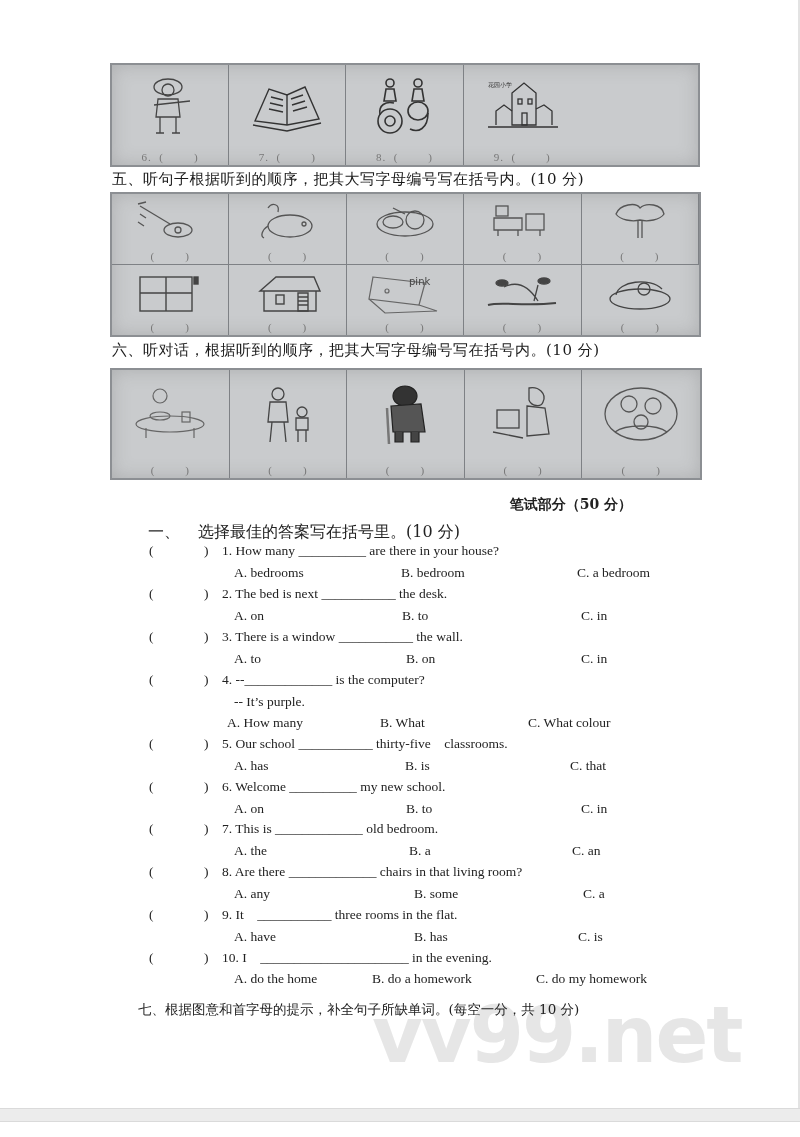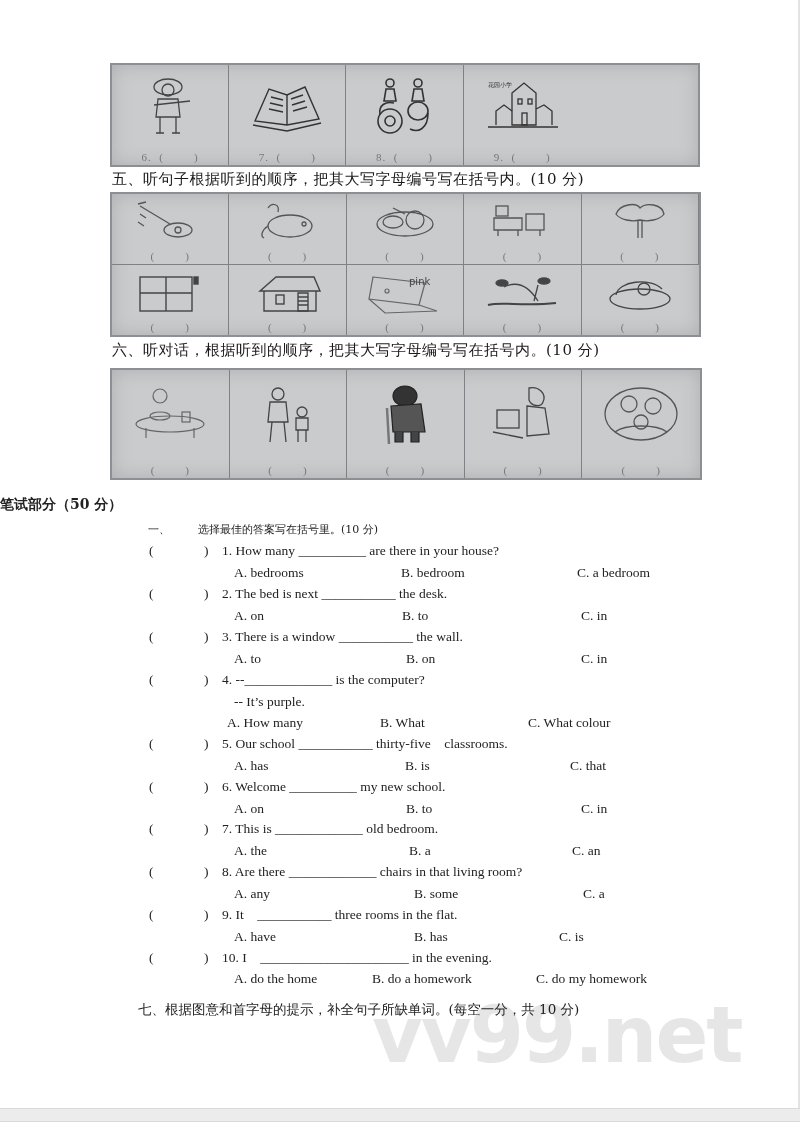--- a/index.html
+++ b/index.html
@@ -17,22 +17,22 @@
   }
   .cell { border-right: 1.5px solid #7e8185; position: relative; display: flex; flex-direction: column; align-items: center; justify-content: space-between; }
   .cell:last-child { border-right: none; }
   .cell.rowtop { border-bottom: 1.5px solid #7e8185; }
   .pic { margin-top: 10px; width: 80px; height: 62px; display: flex; align-items: center; justify-content: flex-start; }
   .pic svg { width: 100%; height: 100%; }
   .blank { font-size: 11px; color: #777; letter-spacing: 1px; margin-bottom: 2px; font-family: "Liberation Serif", serif; white-space: pre; }
 
   .cn-heading { position: absolute; left: 112px; font-size: 15px; color: #1a1a1a; font-family: "DejaVu Serif", serif; letter-spacing: 0.5px; }
 
-  .section-title { position: absolute; left: 0; width: 632px; top: 496px; text-align: left; font-weight: bold; font-size: 14px; font-family: "DejaVu Serif", serif; }
-  .sub-head { position: absolute; top: 522px; left: 148px; font-size: 11px; font-family: "DejaVu Serif", serif; }
+  .section-title { position: absolute; left: 0; width: 632px; top: 496px; text-align: right; font-weight: bold; font-size: 14px; font-family: "DejaVu Serif", serif; }
+  .sub-head { position: absolute; top: 522px; left: 148px; font-size: 16px; font-family: "DejaVu Serif", serif; }
   .sub-head .num { display: inline-block; width: 50px; }
 
   .q { position: absolute; left: 0; width: 800px; font-size: 13.5px; }
   .q .paren-l { position: absolute; left: 149px; }
   .q .paren-r { position: absolute; left: 204px; }
   .q .stem { position: absolute; left: 222px; white-space: pre; }
   .opt { position: absolute; font-size: 13.5px; white-space: pre; }
 
   .seventh { position: absolute; left: 138px; top: 995px; font-size: 13.5px; font-family: "DejaVu Serif", serif; margin-top: 6px; }
   .watermark { position: absolute; left: 372px; top: 990px; font-family: "DejaVu Sans", sans-serif; font-weight: bold; font-size: 78px; color: rgba(200,200,200,0.45); letter-spacing: -2px; }
@@ -351,21 +351,21 @@
 <span class="opt" style="left:414px;top:886px">B. some</span>
 <span class="opt" style="left:583px;top:886px">C. a</span>
 
 <div class="q" style="top:907px">
   <span class="paren-l">(</span>
   <span class="paren-r">)</span>
   <span class="stem">9. It    ___________ three rooms in the flat.</span>
 </div>
 <span class="opt" style="left:234px;top:929px">A. have</span>
 <span class="opt" style="left:414px;top:929px">B. has</span>
-<span class="opt" style="left:559px;top:929px">C. is</span>
+<span class="opt" style="left:578px;top:929px">C. is</span>
 
 <div class="q" style="top:950px">
   <span class="paren-l">(</span>
   <span class="paren-r">)</span>
   <span class="stem">10. I    ______________________ in the evening.</span>
 </div>
 <span class="opt" style="left:234px;top:971px">A. do the home</span>
 <span class="opt" style="left:372px;top:971px">B. do a homework</span>
 <span class="opt" style="left:536px;top:971px">C. do my homework</span>
 

